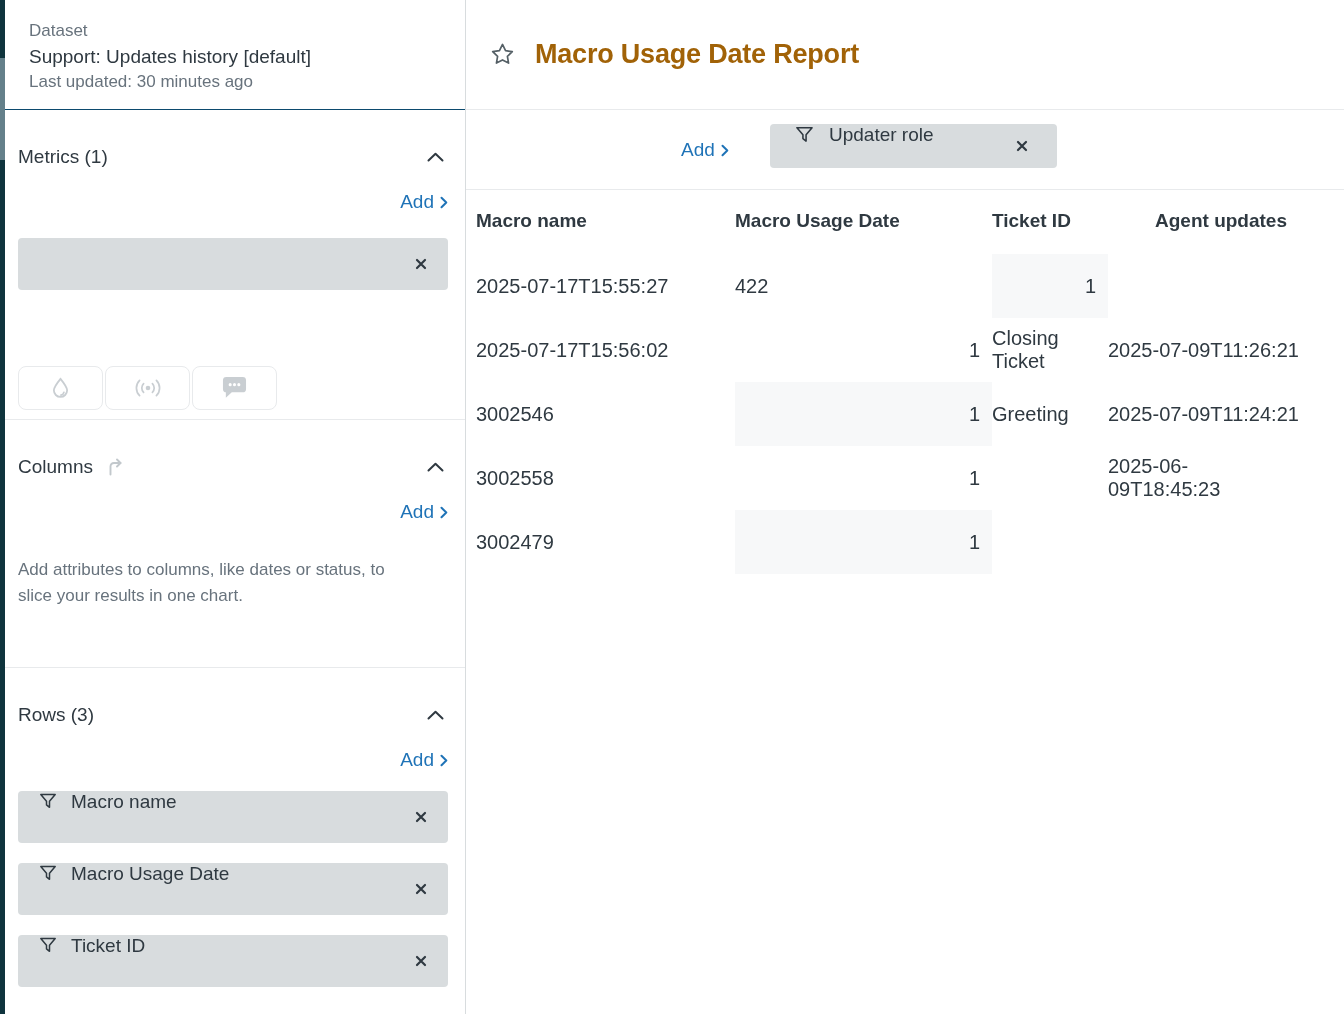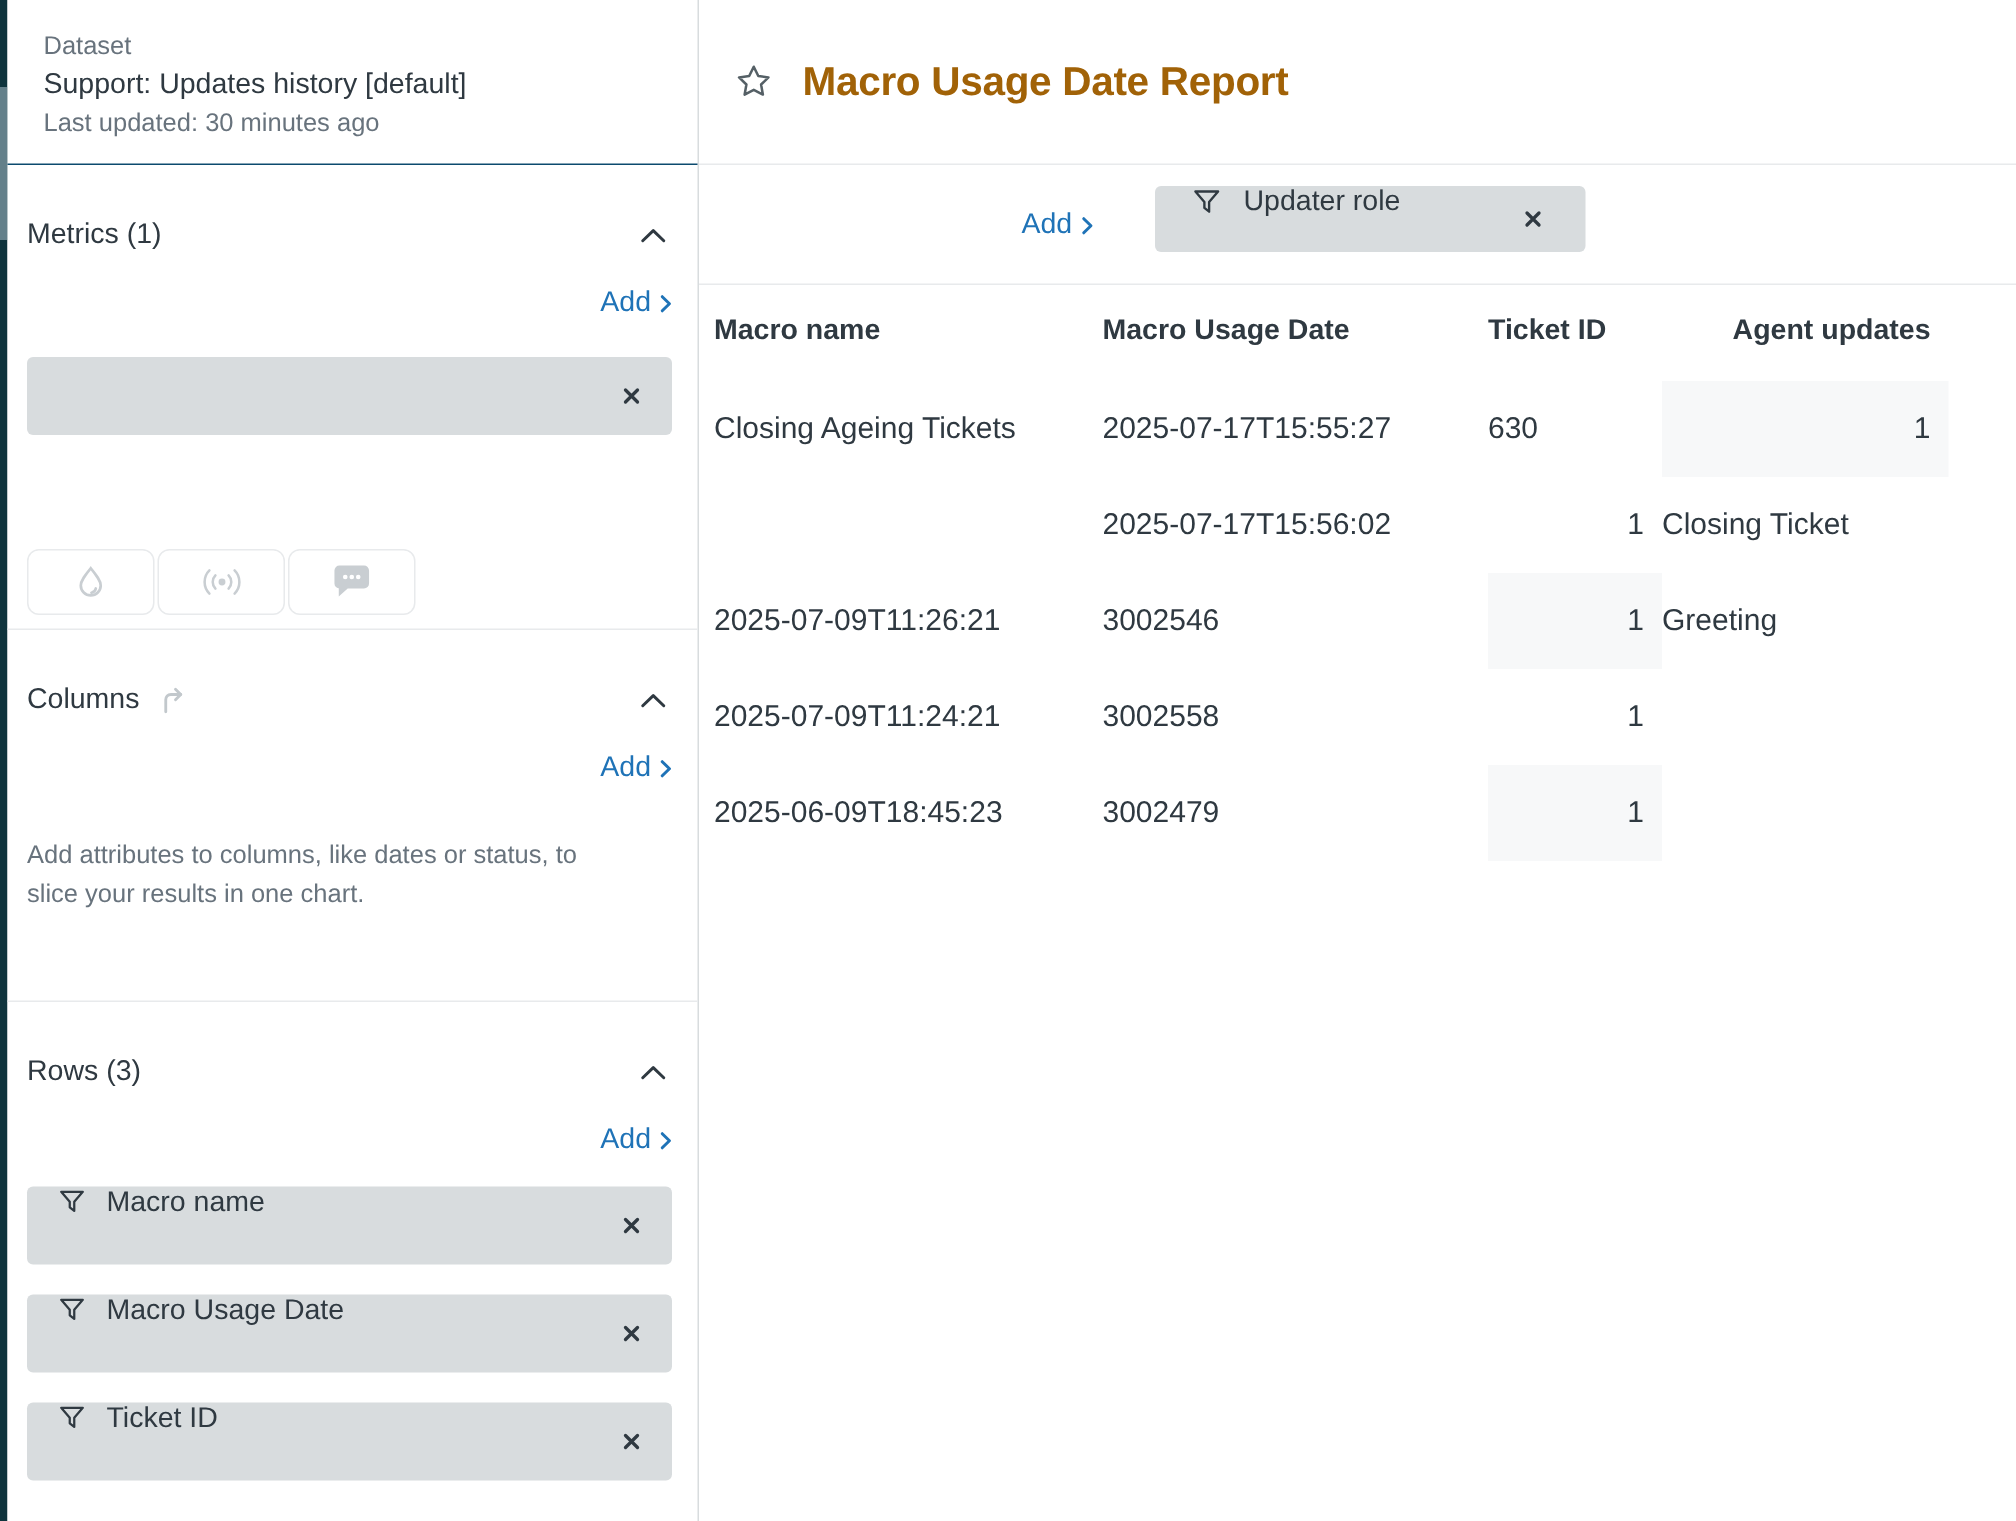--- a/index.html
+++ b/index.html
@@ -252,23 +252,22 @@
     </div>
   </div>
 
   <div class="result-table">
 
     <div class="th">Macro name</div>
     <div class="th">Macro Usage Date</div>
     <div class="th">Ticket ID</div>
     <div class="th num">Agent updates</div>
 
-    <div class="td">Closing Ageing Tickets</div>
     <div class="td">2025-07-17T15:55:27</div>
-    <div class="td">630</div>
+    <div class="td">422</div>
     <div class="td num shaded">1</div>
 
     <div class="td"></div>
     <div class="td">2025-07-17T15:56:02</div>
     <div class="td num">1</div>
 
     <div class="td">Closing Ticket</div>
     <div class="td">2025-07-09T11:26:21</div>
     <div class="td">3002546</div>
     <div class="td num shaded">1</div>

